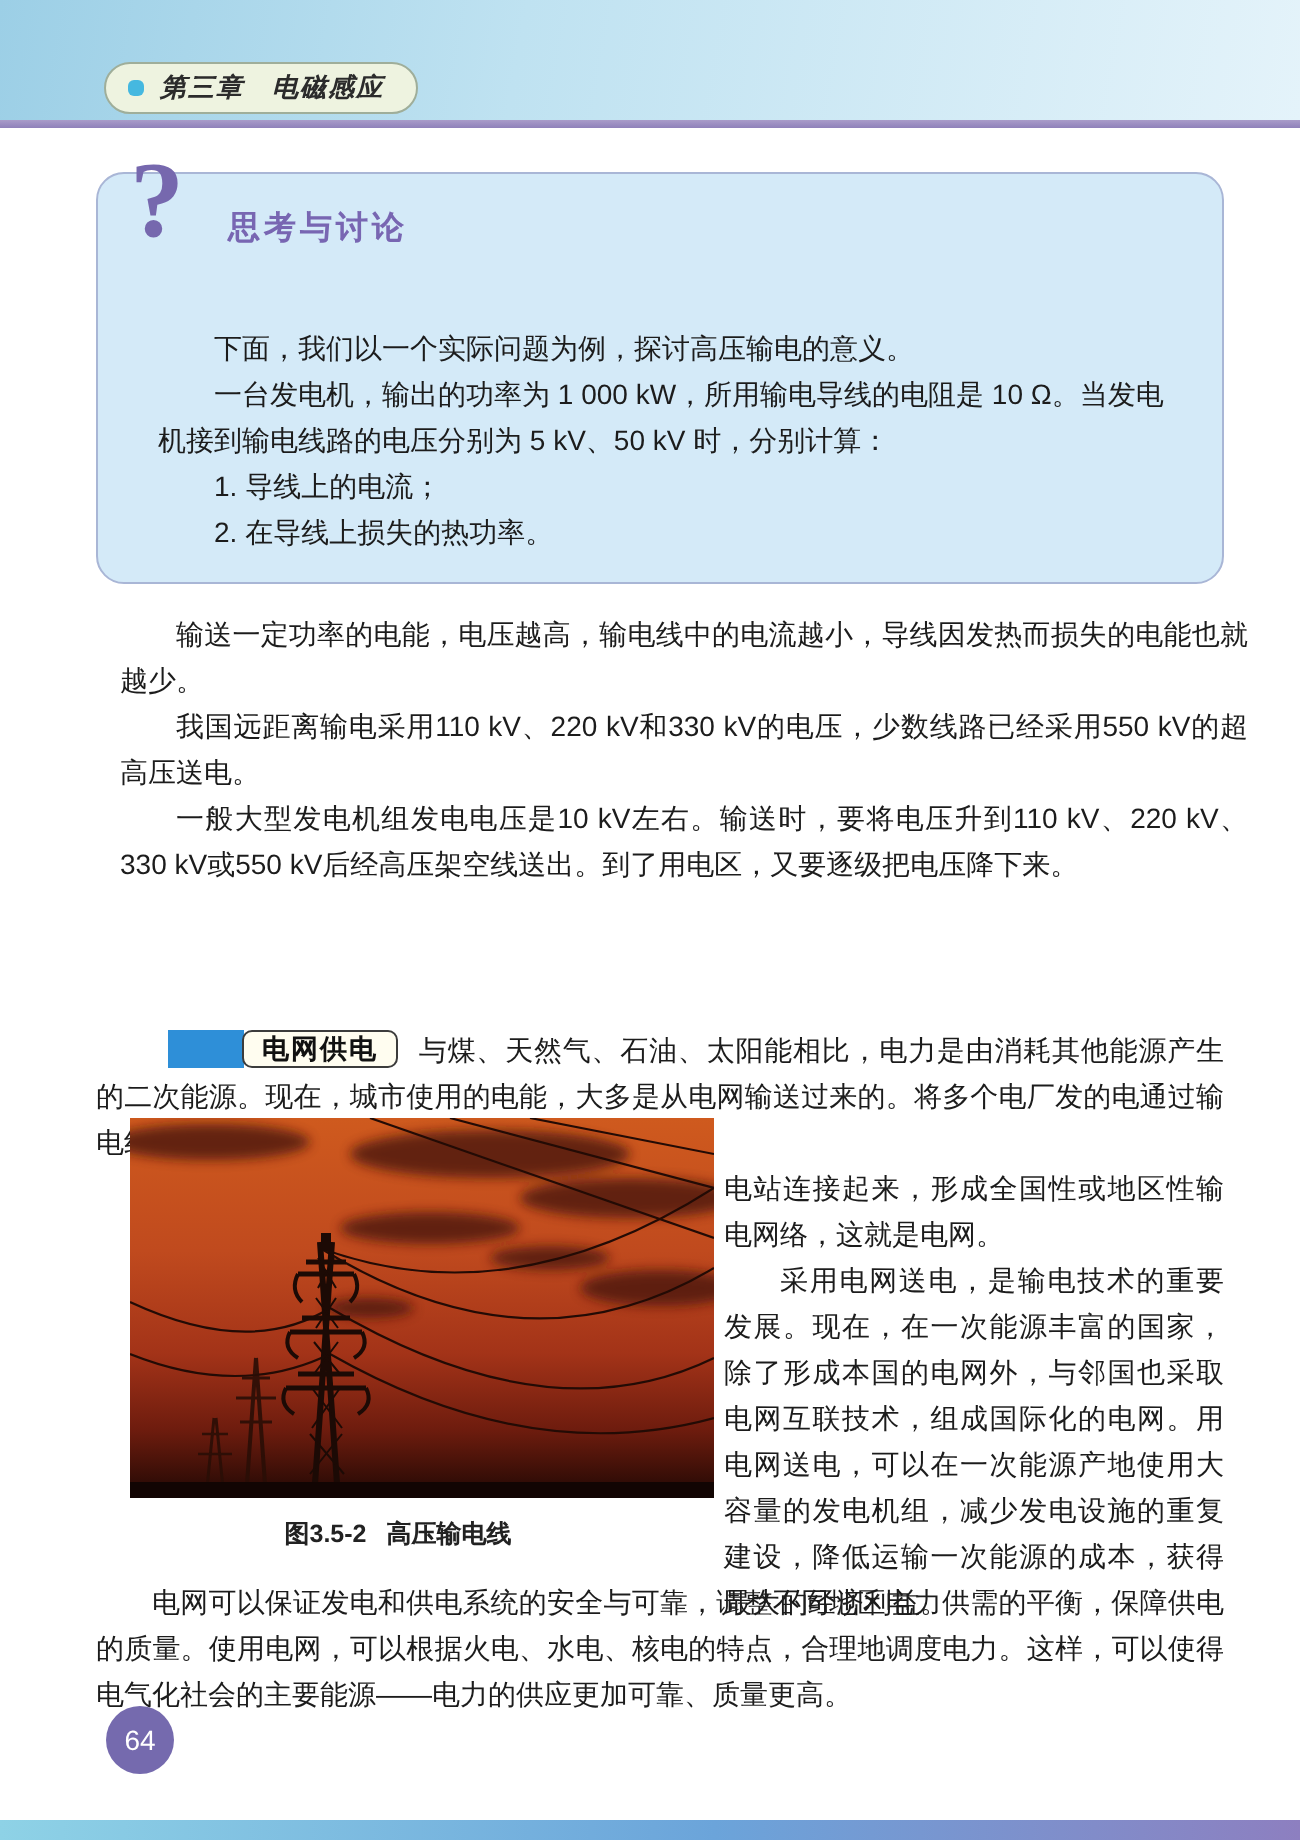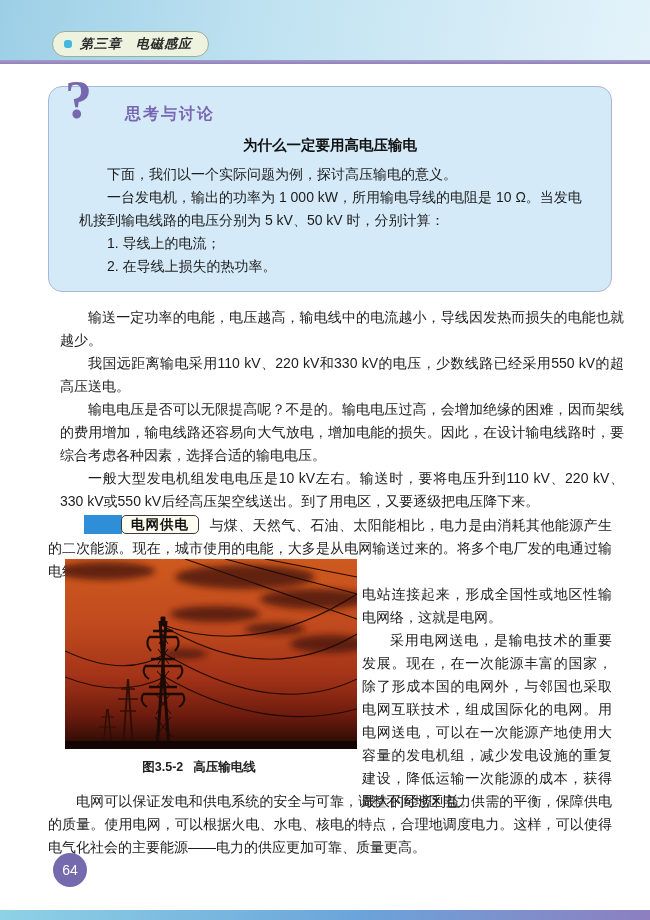--- a/index.html
+++ b/index.html
@@ -27,21 +27,21 @@
   
   .think-box{
     position:absolute;left:48px;top:86px;width:562px;height:204px;
     background:#d4eaf8;border:1px solid #a9b6d6;border-radius:14px;
   }
   .qmark{
     position:absolute;left:16px;top:-14px;font-size:54px;font-weight:bold;
     color:#7668ae;font-family:"Liberation Serif","DejaVu Serif",serif;line-height:1;
   }
   .think-heading{
-    position:absolute;left:76px;top:17px;font-size:16px;font-weight:bold;
+    position:absolute;left:65px;top:17px;font-size:16px;font-weight:bold;
     color:#7866b2;letter-spacing:2px;
   }
   .think-title{
     position:absolute;left:0;top:49px;width:100%;text-align:center;
     font-size:14.5px;font-weight:bold;color:#111;
   }
   .think-body{
     position:absolute;left:30px;top:76px;width:504px;
     font-size:14px;line-height:23px;
   }
@@ -99,33 +99,31 @@
     <div class="chapter-pill">
       <span class="pill-dot"></span>
       <span>第三章　电磁感应</span>
     </div>
   </div>
   <div class="header-rule"></div>
 
   <div class="think-box">
     <div class="qmark">?</div>
     <div class="think-heading">思考与讨论</div>
-    <div class="think-title">为什么一定要用高电压输电</div>
     <div class="think-body">
       <p>下面，我们以一个实际问题为例，探讨高压输电的意义。</p>
       <p>一台发电机，输出的功率为 1 000 kW，所用输电导线的电阻是 10 Ω。当发电机接到输电线路的电压分别为 5 kV、50 kV 时，分别计算：</p>
       <p class="item">1. 导线上的电流；</p>
       <p class="item">2. 在导线上损失的热功率。</p>
     </div>
   </div>
 
   <div class="main-text">
     <p>输送一定功率的电能，电压越高，输电线中的电流越小，导线因发热而损失的电能也就越少。</p>
     <p>我国远距离输电采用110 kV、220 kV和330 kV的电压，少数线路已经采用550 kV的超高压送电。</p>
-    <p>输电电压是否可以无限提高呢？不是的。输电电压过高，会增加绝缘的困难，因而架线的费用增加，输电线路还容易向大气放电，增加电能的损失。因此，在设计输电线路时，要综合考虑各种因素，选择合适的输电电压。</p>
     <p>一般大型发电机组发电电压是10 kV左右。输送时，要将电压升到110 kV、220 kV、330 kV或550 kV后经高压架空线送出。到了用电区，又要逐级把电压降下来。</p>
   </div>
 
   <div class="grid-section">
     <p class="grid-lead"><span class="badge">
           <span class="badge-bar"></span>
           <span class="badge-label">电网供电</span>
         </span><span>与煤、天然气、石油、太阳能相比，电力是由消耗其他能源产生的二次能源。现在，城市使用的电能，大多是从电网输送过来的。将多个电厂发的电通过输电线、变</span></p>
 
     <div class="figure">

